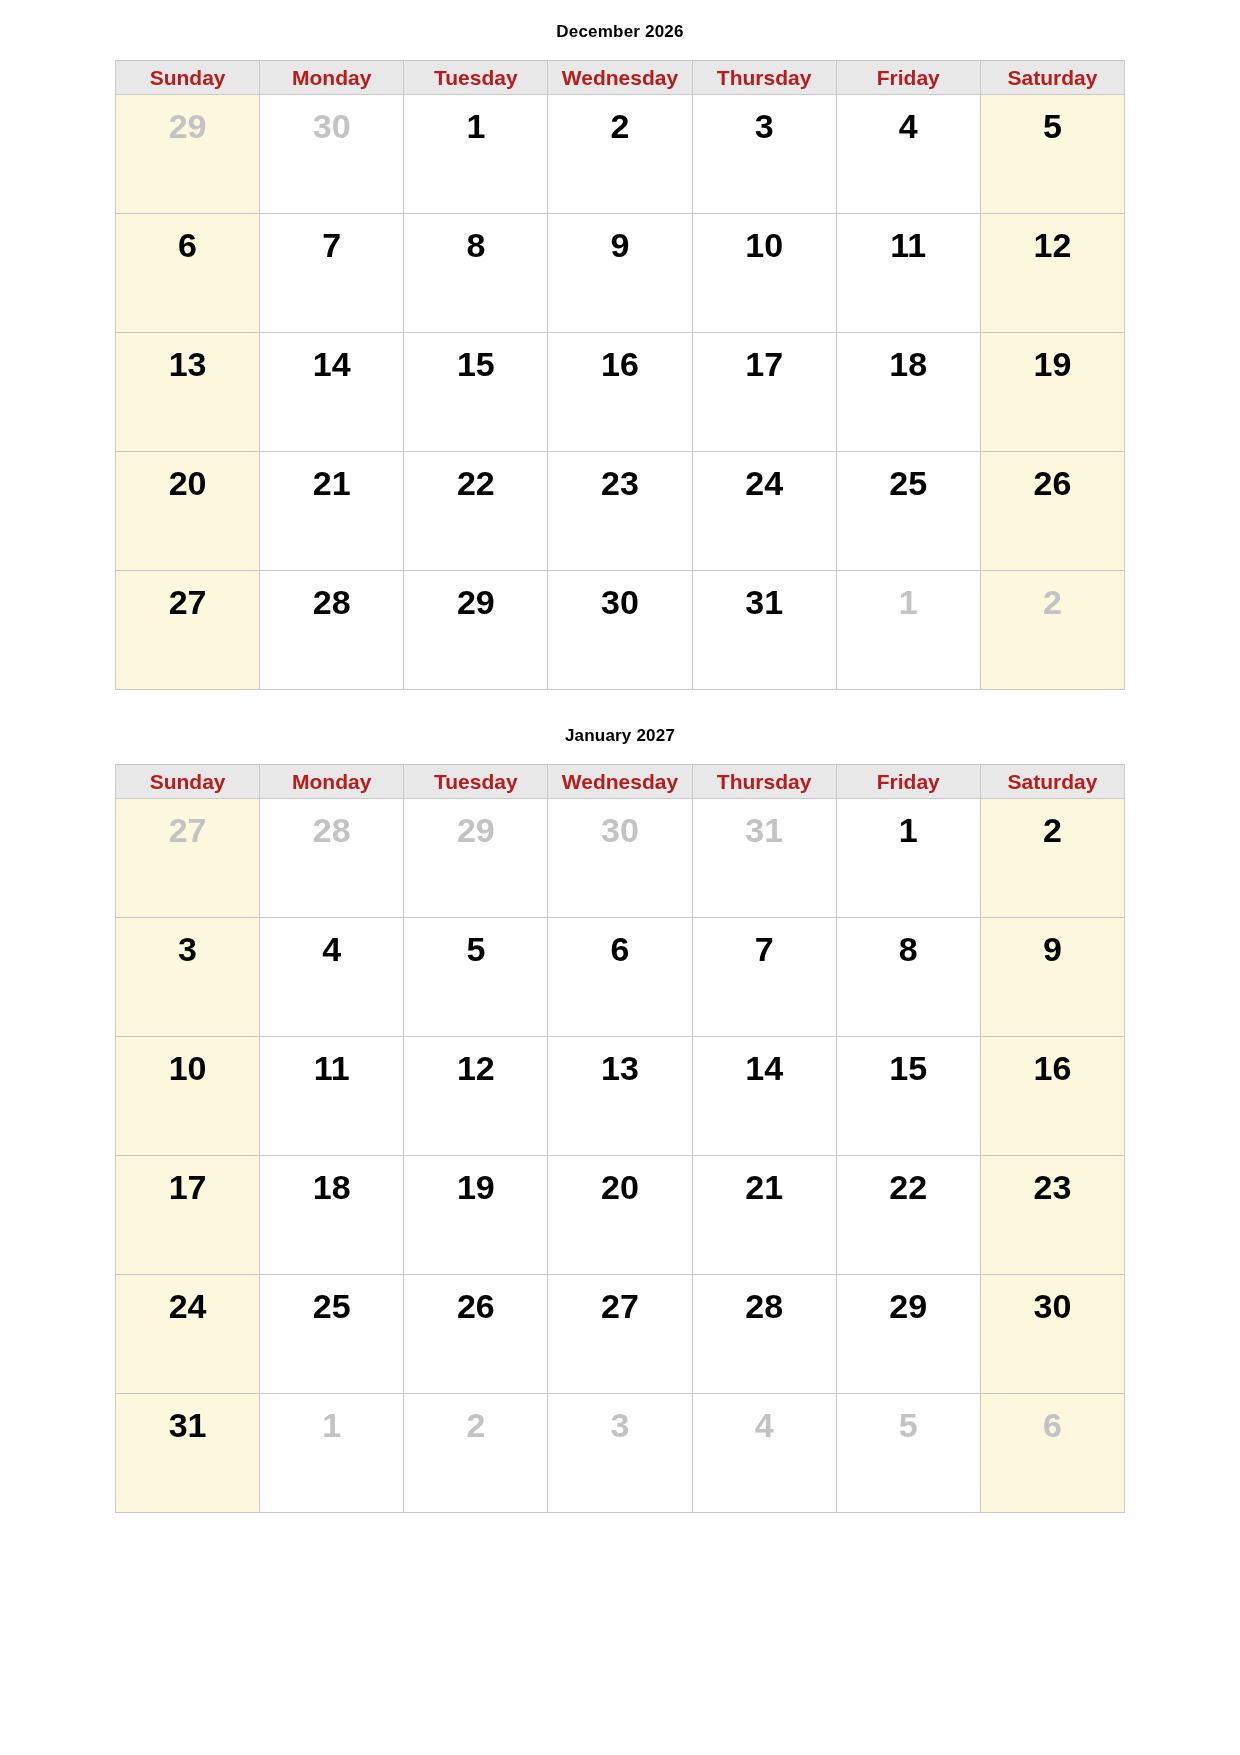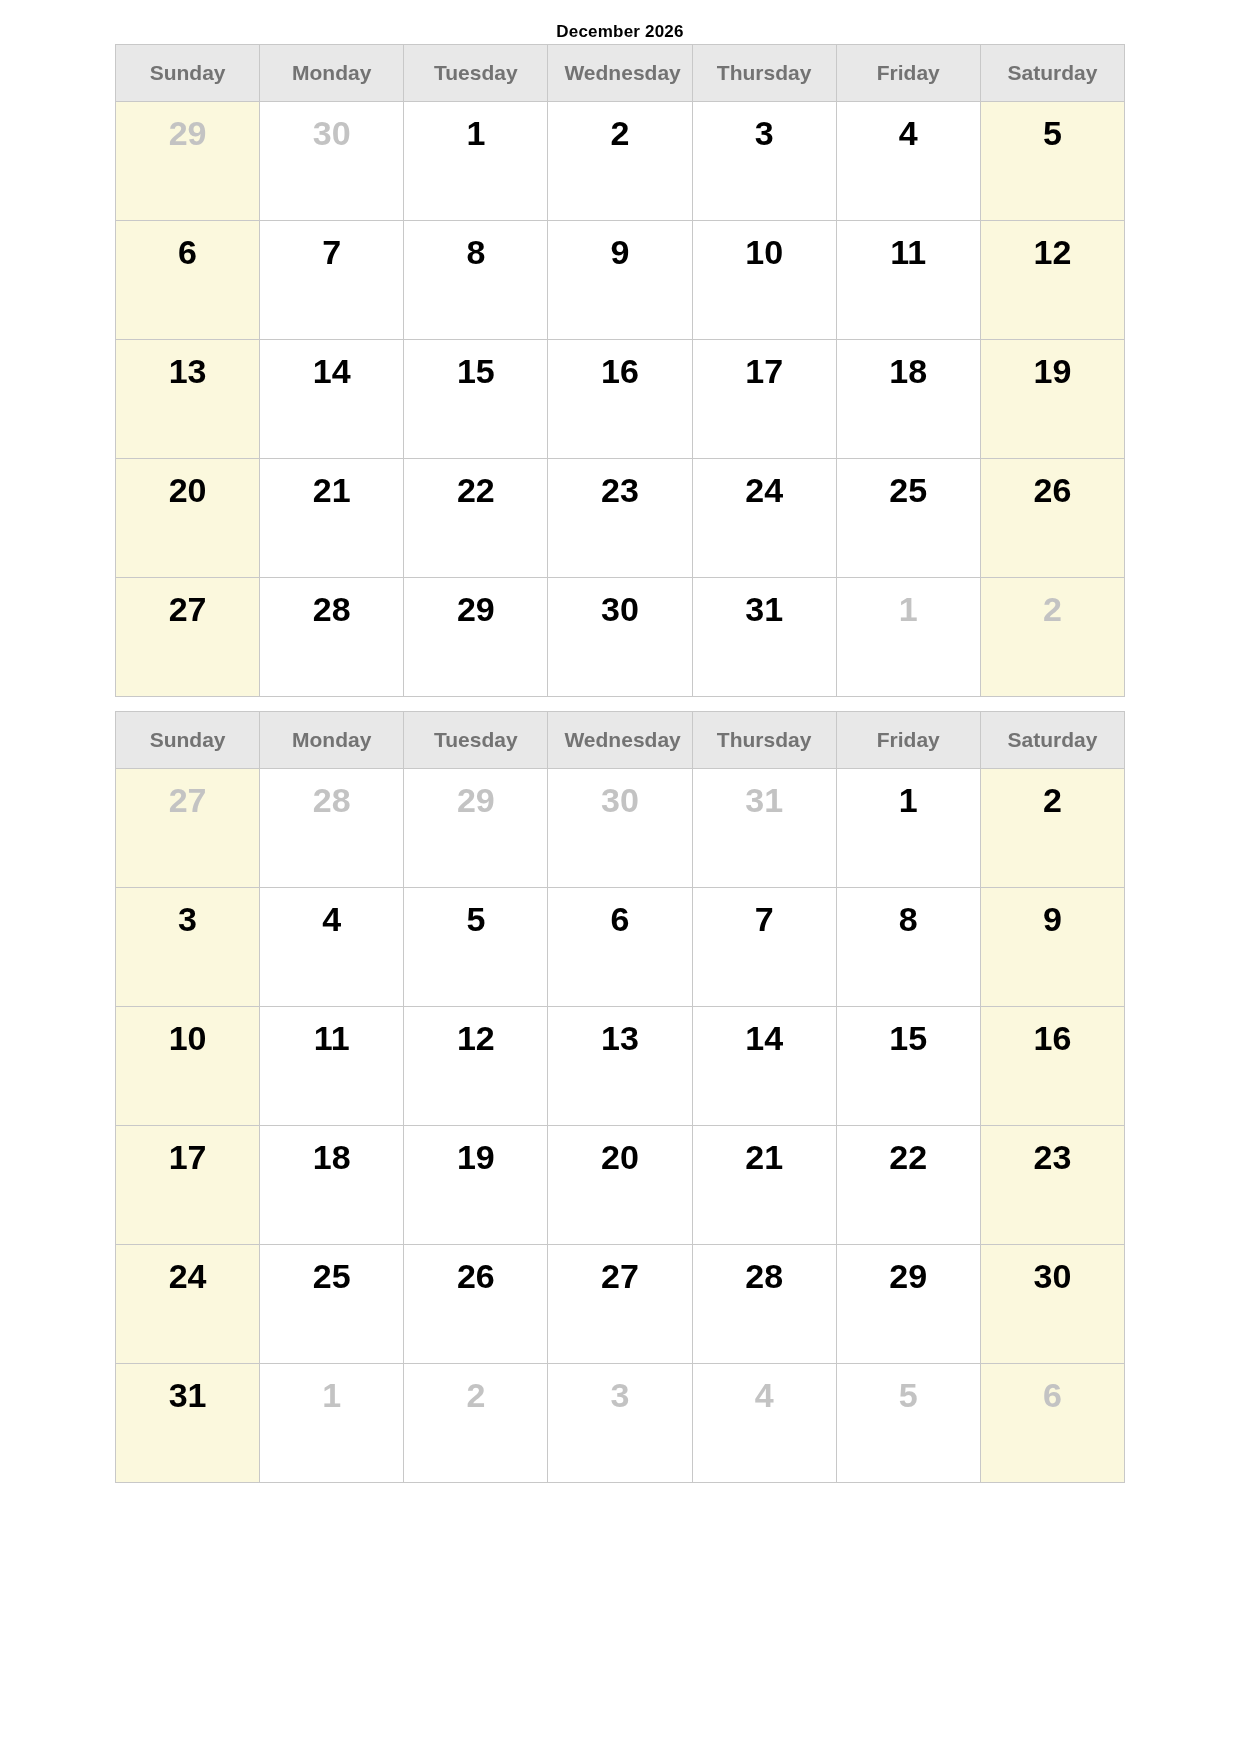--- a/index.html
+++ b/index.html
@@ -23,38 +23,38 @@
   .month-block {
     width: 1120px;
     margin: 0 auto;
   }
   .month-title {
     text-align: center;
     font-size: 17px;
     font-weight: bold;
     color: #000000;
     padding-top: 22px;
-    padding-bottom: 2px;
+    padding-bottom: 18px;
     letter-spacing: 0.2px;
   }
   table.cal {
     border-collapse: collapse;
     width: 1010px;
     margin: 0 auto;
     table-layout: fixed;
   }
   table.cal th {
     background: #e8e8e8;
     border: 1px solid #c8c8c8;
     font-size: 21px;
     font-weight: bold;
-    color: #737373;
+    color: #b91c1c;
     height: 34px;
     text-align: center;
-    padding: 16px;
+    padding: 4px;
   }
   table.cal td {
     border: 1px solid #c8c8c8;
     height: 119px;
     vertical-align: top;
     text-align: center;
     padding: 0;
     background: #ffffff;
   }
   table.cal td.weekend {
@@ -218,20 +218,21 @@
               <span class="daynum out">2</span>
             </td>
           </tr>
         </tbody>
     </table>
   </div>
 
   <div class="spacer-mid"></div>
 
   <div class="month-block">
+    <div class="month-title">January 2027</div>
     <table class="cal">
       <thead>
         <tr>
           <th>Sunday</th>
           <th>Monday</th>
           <th>Tuesday</th>
           <th>Wednesday</th>
           <th>Thursday</th>
           <th>Friday</th>
           <th>Saturday</th>

